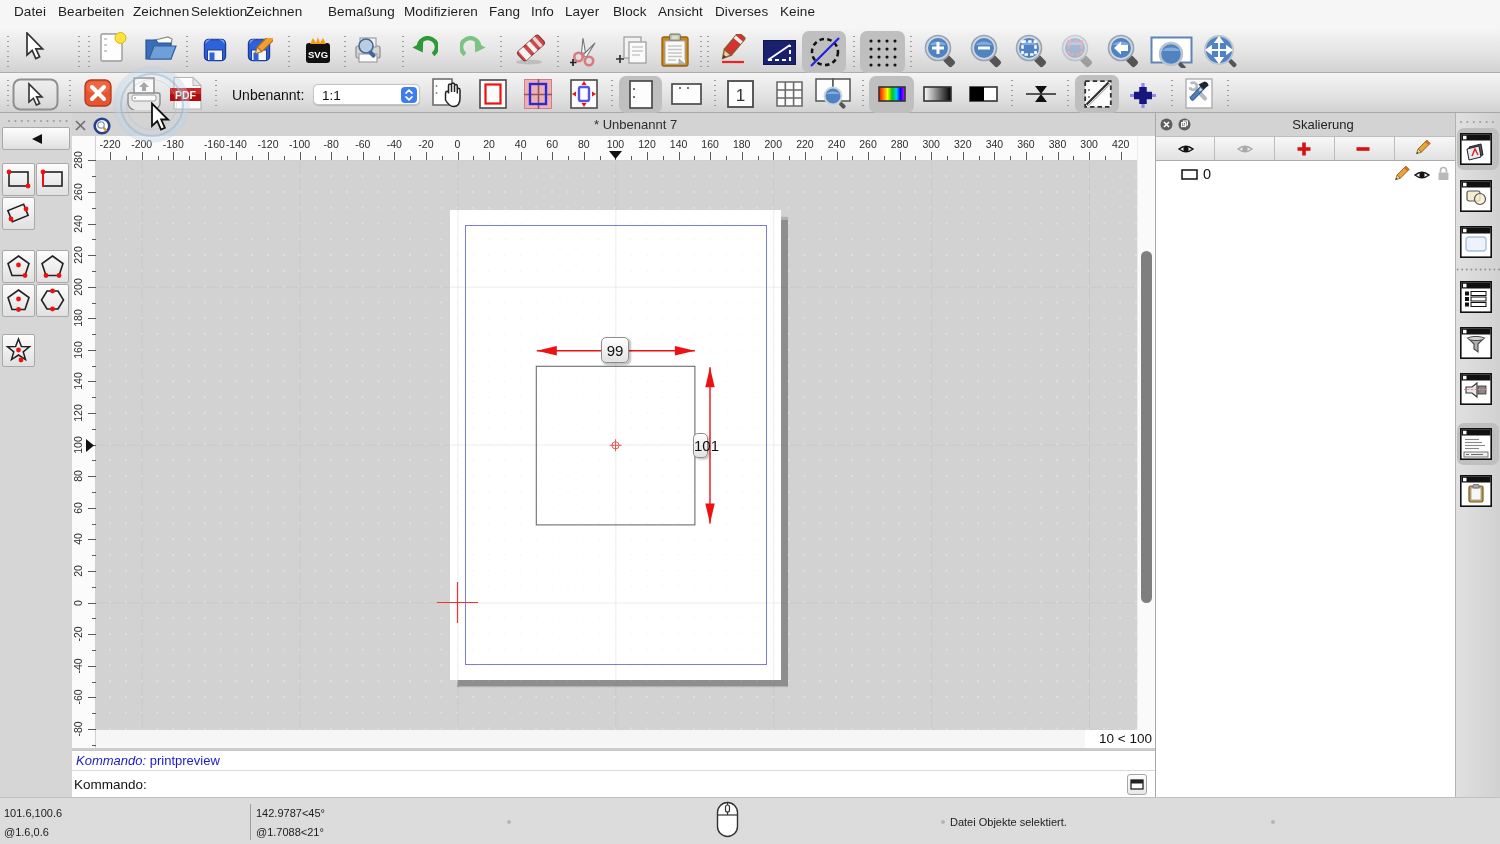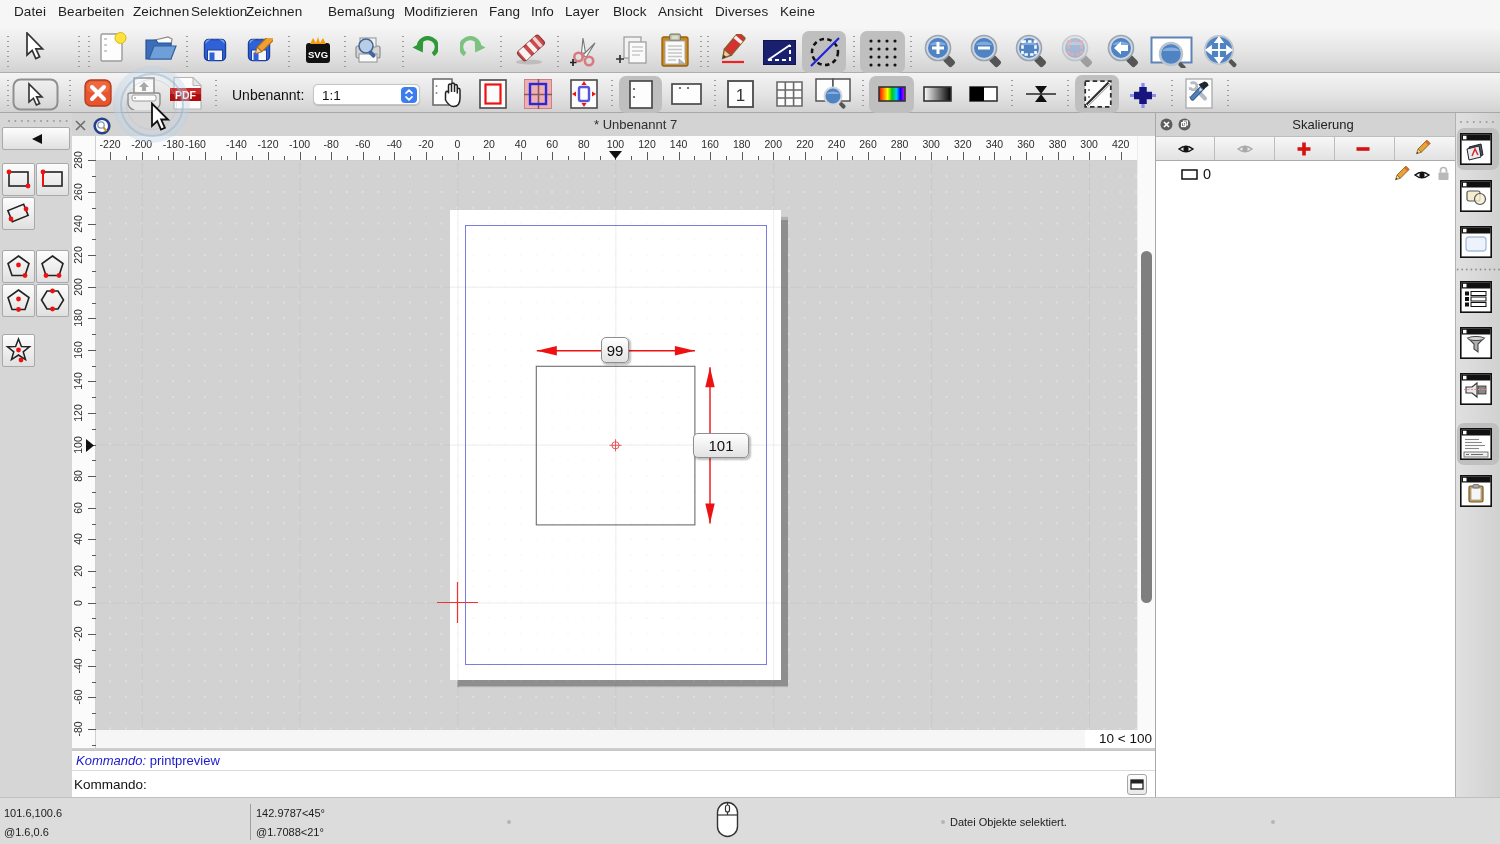--- a/index.html
+++ b/index.html
@@ -472,21 +472,21 @@
 <div class="abs" style="left:594px;top:117px;font-size:13px;color:#2e2e2e">* Unbenannt 7</div>
 <div class="abs corner" style="border-right:1px solid #cfcfcf;border-bottom:1px solid #cfcfcf"></div>
 <div class="abs hruler" style="border-bottom:1px solid #cfcfcf"></div>
 <div class="abs vruler" style="border-right:1px solid #cfcfcf"></div>
 <div class="rlab" style="left:90.1px;top:138px;width:40px;text-align:center">-220</div>
 <div class="rtick" style="left:110.1px;top:152px;height:8px"></div>
 <div class="rlab" style="left:121.7px;top:138px;width:40px;text-align:center">-200</div>
 <div class="rtick" style="left:141.7px;top:152px;height:8px"></div>
 <div class="rlab" style="left:153.3px;top:138px;width:40px;text-align:center">-180</div>
 <div class="rtick" style="left:173.3px;top:152px;height:8px"></div>
-<div class="rlab" style="left:184.9px;top:138px;width:40px;text-align:left">-160</div>
+<div class="rlab" style="left:184.9px;top:138px;width:40px;text-align:right">-160</div>
 <div class="rtick" style="left:204.9px;top:152px;height:8px"></div>
 <div class="rlab" style="left:216.4px;top:138px;width:40px;text-align:center">-140</div>
 <div class="rtick" style="left:236.4px;top:152px;height:8px"></div>
 <div class="rlab" style="left:248.0px;top:138px;width:40px;text-align:center">-120</div>
 <div class="rtick" style="left:268.0px;top:152px;height:8px"></div>
 <div class="rlab" style="left:279.6px;top:138px;width:40px;text-align:center">-100</div>
 <div class="rtick" style="left:299.6px;top:152px;height:8px"></div>
 <div class="rlab" style="left:311.2px;top:138px;width:40px;text-align:center">-80</div>
 <div class="rtick" style="left:331.2px;top:152px;height:8px"></div>
 <div class="rlab" style="left:342.8px;top:138px;width:40px;text-align:center">-60</div>
@@ -656,21 +656,21 @@
     <path d="M440.79999999999995 189.8 l20 -4.7 v9.4 Z" fill="#ee1111"></path>
     <path d="M598.9 189.8 l-20 -4.7 v9.4 Z" fill="#ee1111"></path>
     <path d="M614 206.3 V362.6" stroke="#ee1111" stroke-width="1.4"></path>
     <path d="M614 206.3 l-4.7 20 h9.4 Z" fill="#ee1111"></path>
     <path d="M614 362.6 l-4.7 -20 h9.4 Z" fill="#ee1111"></path>
     <circle cx="519.5" cy="284.3" r="3.6" fill="none" stroke="#e55" stroke-width="1"></circle>
     <path d="M513.5 284.3 h12 M519.5 278.3 v12" stroke="#e55" stroke-width="1"></path>
     <path d="M341 441.5 h41 M361.5 421 v41" stroke="#e33" stroke-width="1.2"></path>
   </svg>
 <div class="dimlabel" style="left:601px;top:337px;width:28px;height:26px;line-height:25px">99</div>
-<div class="dimlabel" style="left:693px;top:432.5px;width:56px;height:25px;line-height:24px">101</div>
+<div class="dimlabel" style="left:693px;top:432.5px;width:15px;height:25px;line-height:24px">101</div>
 <div class="abs" style="left:1137px;top:136px;width:18px;height:612px;background:#fafafa;border-left:1px solid #ececec"></div>
 <div class="abs" style="left:1140.5px;top:251px;width:11px;height:352px;background:#7f7f7f;border-radius:5.5px"></div>
 <div class="abs" style="left:96px;top:730px;width:989px;height:18px;background:#f6f6f6"></div>
 <div class="abs" style="left:1085px;top:730px;width:70px;height:18px;background:#fff;font-size:13.5px;color:#111;text-align:right;padding-right:3px;line-height:17px">10 &lt; 100</div>
 <div class="abs" style="left:72px;top:748px;width:1083px;height:2px;background:#cdcdcd"></div>
 <div class="abs cmdhist">
     <span style="position:absolute;left:4px;top:2px;font-size:13px;color:#1a1acc"><i>Kommando:</i> printpreview</span>
   </div>
 <div class="abs cmdinput">
     <span style="position:absolute;left:2px;top:6px;font-size:13.5px;color:#111">Kommando:</span>

